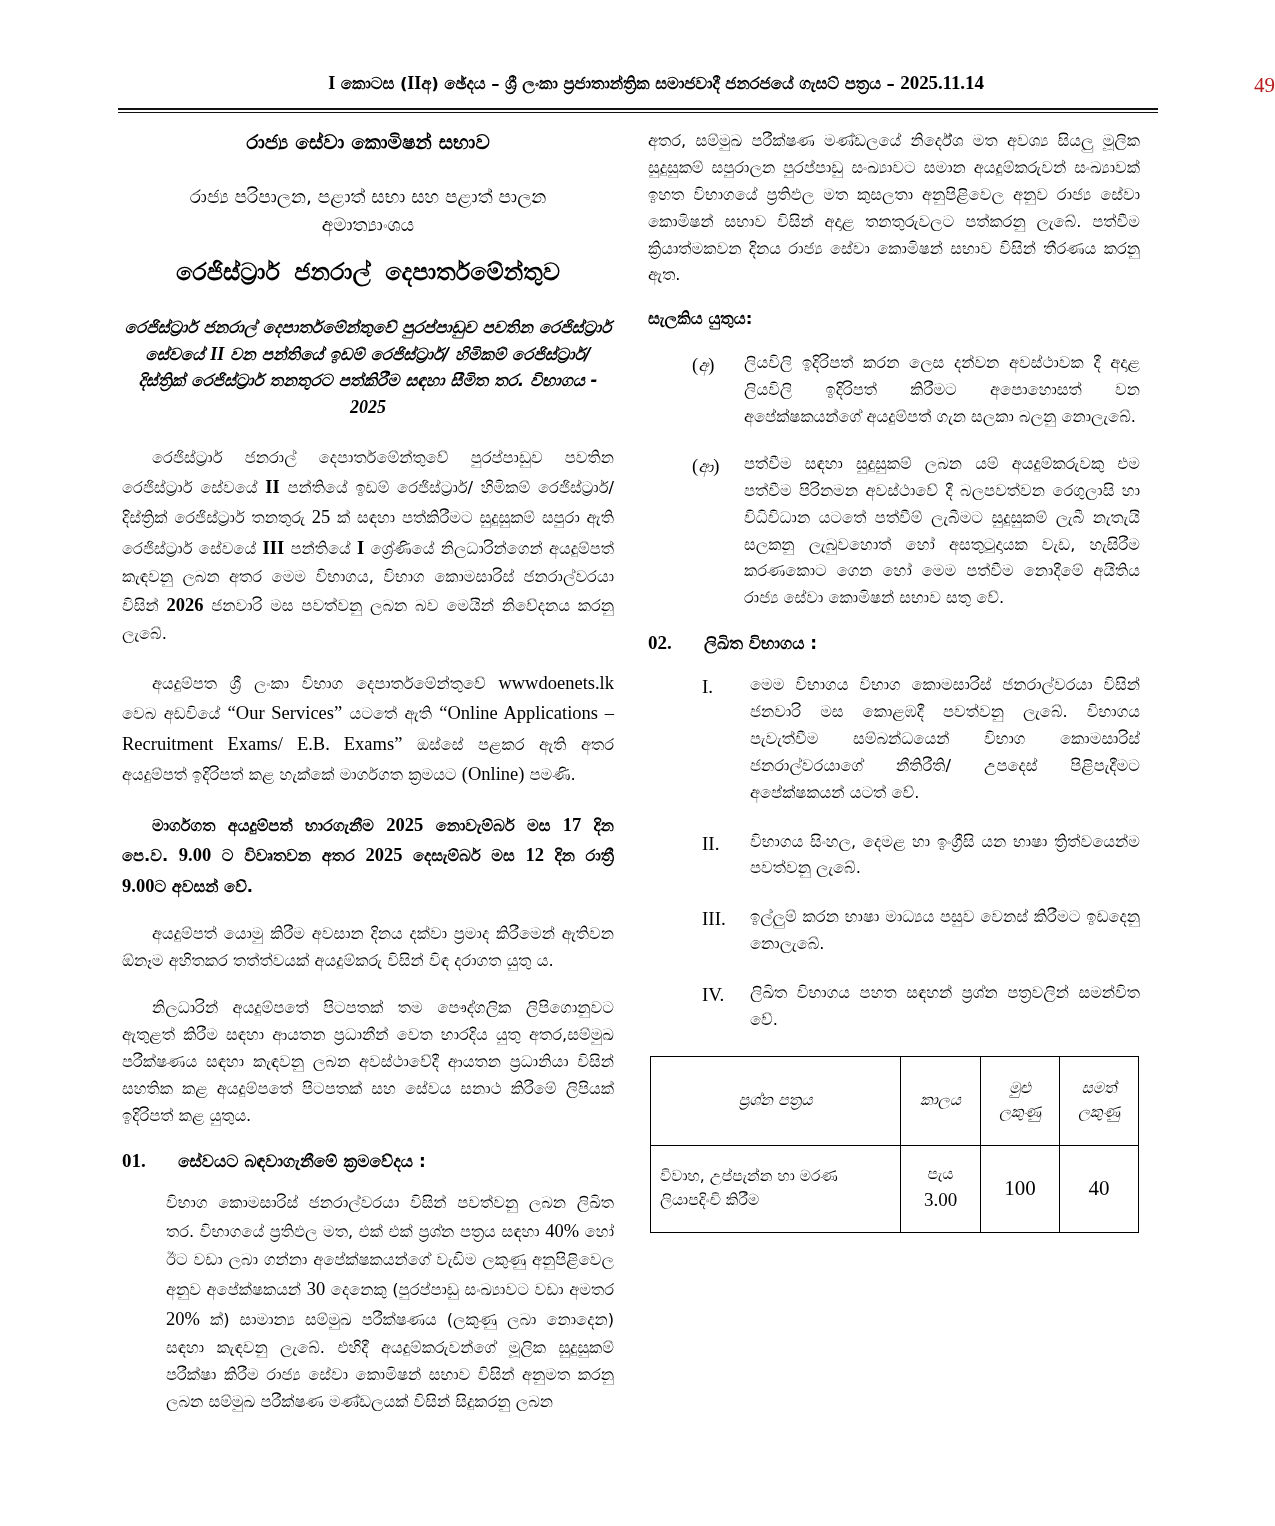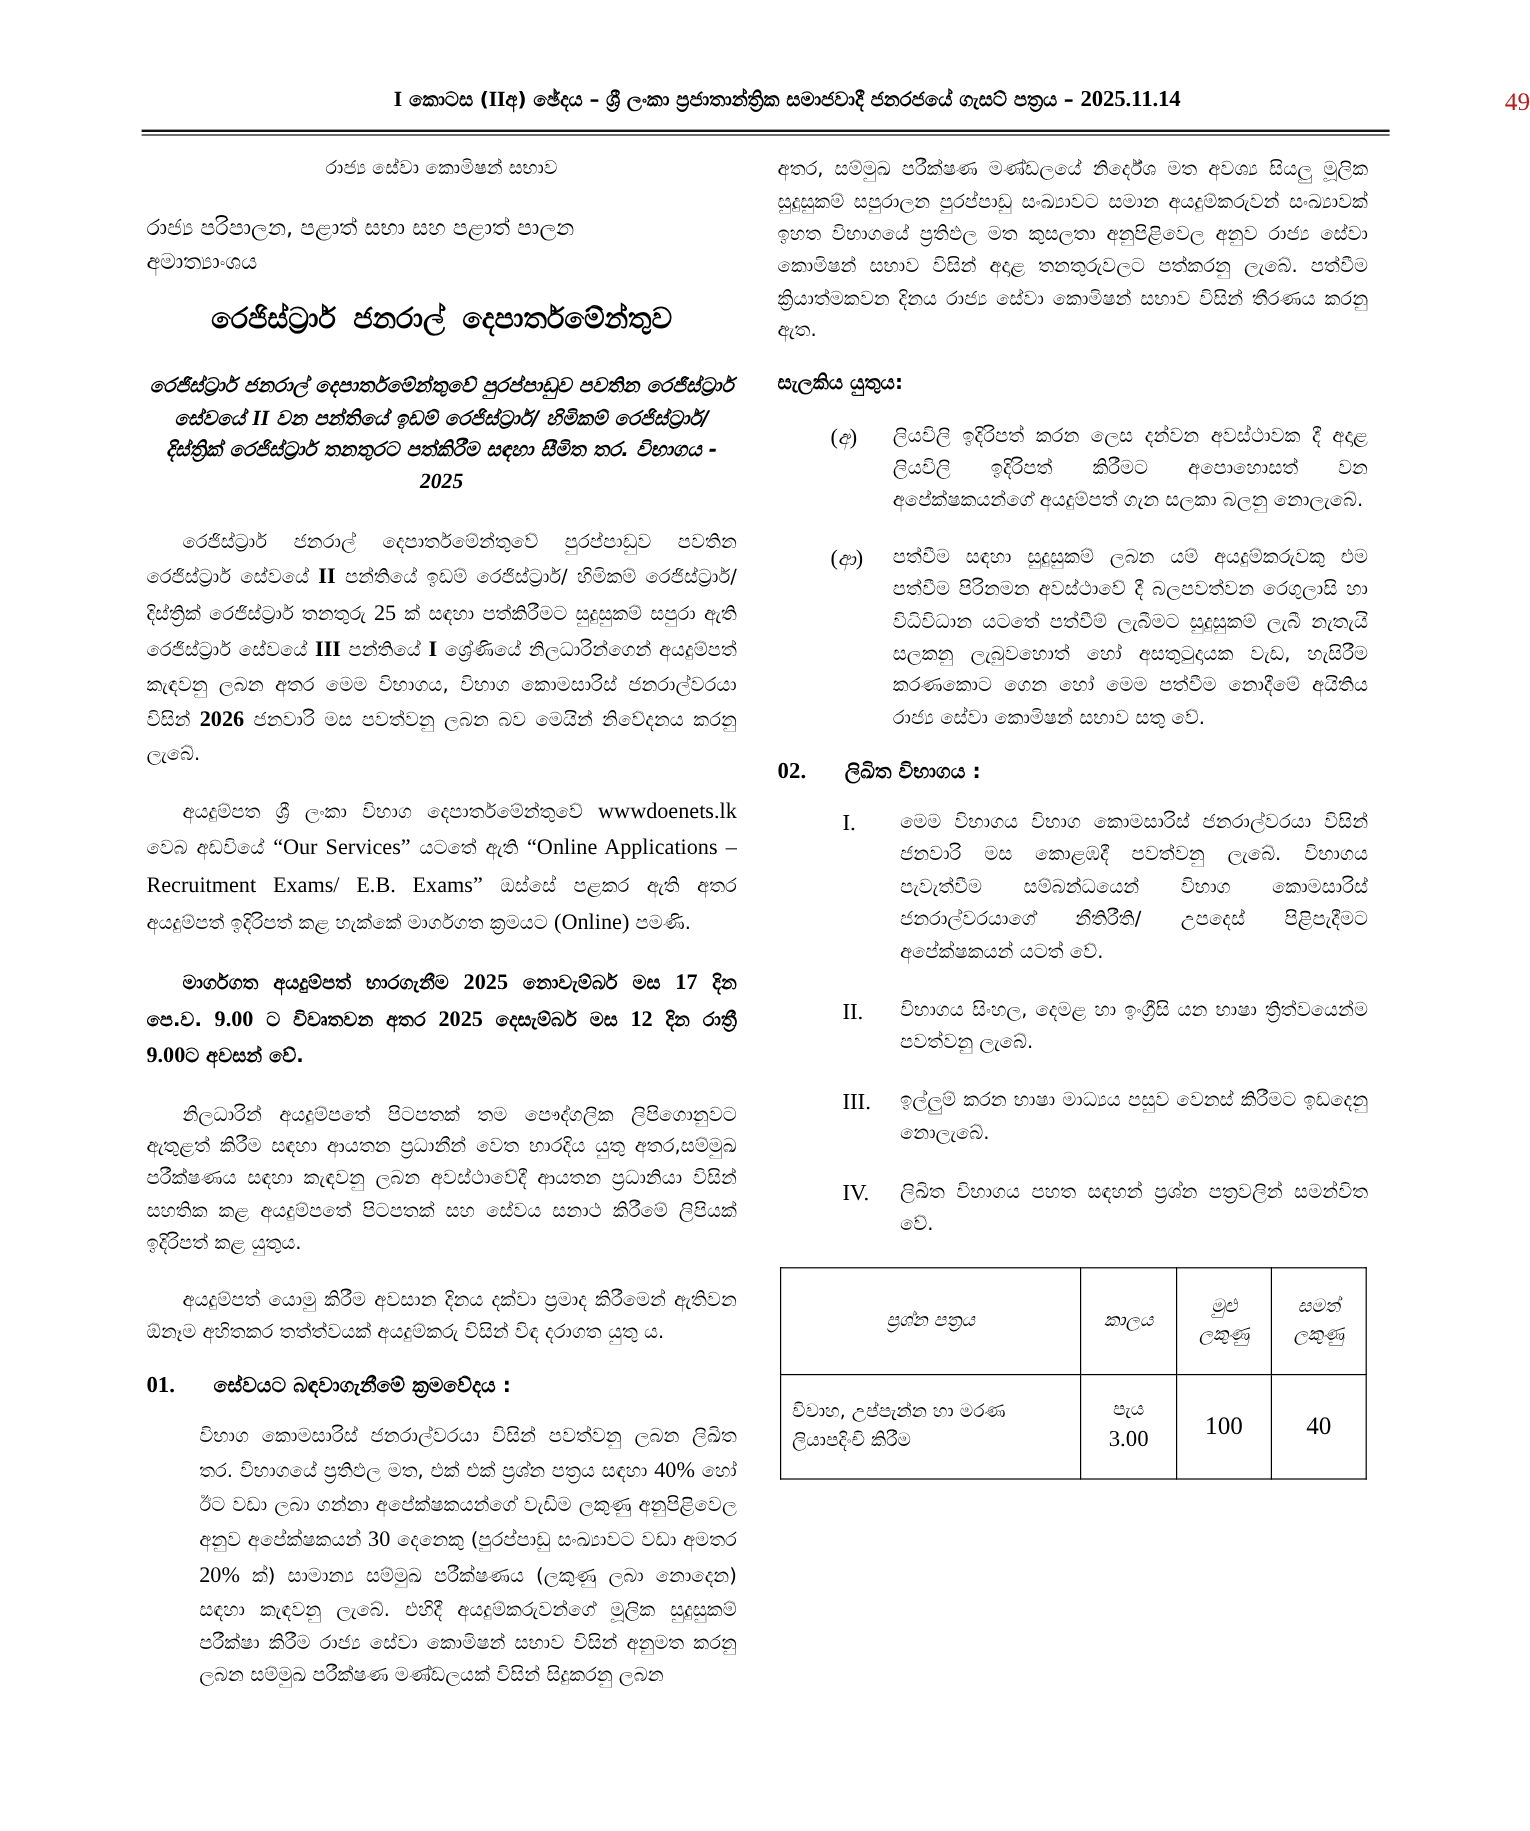--- a/index.html
+++ b/index.html
@@ -76,26 +76,26 @@
     top: 128px;
     width: 492px;
   }
   .col-left  { left: 122px; }
   .col-right { left: 648px; }
 
   
   .ctr-head {
     text-align: center;
     font-family: "DejaVu Sans", "Liberation Sans", sans-serif;
-    font-weight: normal;
-    font-size: 16px;
+    font-weight: bold;
+    font-size: 20px;
     line-height: 1.45;
   }
   .ctr-sub {
-    text-align: left;
+    text-align: center;
     font-family: "DejaVu Sans", "Liberation Sans", sans-serif;
     font-size: 18.5px;
     line-height: 1.5;
   }
   .ctr-dept {
     text-align: center;
     font-family: Liberation Mono, monospace;
     font-weight: bold;
     font-size: 24px;
     line-height: 1.45;
@@ -290,23 +290,23 @@
 
     <div class="exam-title"><span>රෙජිස්ට්‍රාර් ජනරාල් දෙපාර්තමේන්තුවේ පුරප්පාඩුව පවතින රෙජිස්ට්‍රාර් සේවයේ </span><span class="rn">II</span><span> වන පන්තියේ ඉඩම් රෙජිස්ට්‍රාර්/ හිමිකම් රෙජිස්ට්‍රාර්/ දිස්ත්‍රික් රෙජිස්ට්‍රාර් තනතුරට පත්කිරීම සඳහා සීමිත තර. විභාගය - </span><span class="yr">2025</span></div>
     <div style="height:24px"></div>
 
     <p class="body"><span>රෙජිස්ට්‍රාර් ජනරාල් දෙපාර්තමේන්තුවේ පුරප්පාඩුව පවතින රෙජිස්ට්‍රාර් සේවයේ </span><span class="latb">II</span><span> පන්තියේ ඉඩම් රෙජිස්ට්‍රාර්/ හිමිකම් රෙජිස්ට්‍රාර්/ දිස්ත්‍රික් රෙජිස්ට්‍රාර් තනතුරු </span><span class="lat">25</span><span> ක් සඳහා පත්කිරීමට සුදුසුකම් සපුරා ඇති රෙජිස්ට්‍රාර් සේවයේ </span><span class="latb">III</span><span> පන්තියේ </span><span class="latb">I</span><span> ශ්‍රේණියේ නිලධාරින්ගෙන් අයදුම්පත් කැඳවනු ලබන අතර මෙම විභාගය, විභාග කොමසාරිස් ජනරාල්වරයා විසින් </span><span class="latb">2026</span><span> ජනවාරි මස පවත්වනු ලබන බව මෙයින් නිවේදනය කරනු ලැබේ.</span></p>
 
     <p class="body"><span>අයදුම්පත ශ්‍රී ලංකා විභාග දෙපාර්තමේන්තුවේ </span><span class="lat">wwwdoenets.lk</span><span> වෙබ අඩවියේ </span><span class="lat">“Our Services”</span><span> යටතේ ඇති </span><span class="lat">“Online Applications – Recruitment Exams/ E.B. Exams”</span><span> ඔස්සේ පළකර ඇති අතර අයදුම්පත් ඉදිරිපත් කළ හැක්කේ මාර්ගගත ක්‍රමයට </span><span class="lat">(Online)</span><span> පමණි.</span></p>
 
     <p class="body"><span class="sinb">මාර්ගගත අයදුම්පත් භාරගැනීම </span><span class="latb">2025</span><span class="sinb"> නොවැම්බර් මස </span><span class="latb">17</span><span class="sinb"> දින පෙ.ව. </span><span class="latb">9.00</span><span class="sinb"> ට විවෘතවන අතර </span><span class="latb">2025</span><span class="sinb"> දෙසැම්බර් මස </span><span class="latb">12</span><span class="sinb"> දින රාත්‍රී </span><span class="latb">9.00</span><span class="sinb">ට අවසන් වේ.</span></p>
 
+    <p class="body">අයදුම්පත් යොමු කිරීම අවසාන දිනය දක්වා ප්‍රමාද කිරීමෙන් ඇතිවන ඕනෑම අහිතකර තත්ත්වයක් අයදුම්කරු විසින් විඳ දරාගත යුතු ය.</p>
+
     <p class="body">නිලධාරින් අයදුම්පතේ පිටපතක් තම පෞද්ගලික ලිපිගොනුවට ඇතුළත් කිරීම සඳහා ආයතන ප්‍රධානීන් වෙත භාරදිය යුතු අතර,සම්මුඛ පරීක්ෂණය සඳහා කැඳවනු ලබන අවස්ථාවේදී ආයතන ප්‍රධානියා විසින් සහතික කළ අයදුම්පතේ පිටපතක් සහ සේවය සනාථ කිරීමේ ලිපියක් ඉදිරිපත් කළ යුතුය.</p>
-
-    <p class="body">අයදුම්පත් යොමු කිරීම අවසාන දිනය දක්වා ප්‍රමාද කිරීමෙන් ඇතිවන ඕනෑම අහිතකර තත්ත්වයක් අයදුම්කරු විසින් විඳ දරාගත යුතු ය.</p>
 
     <div class="sec-head">
       <span class="sec-num">01.</span>
       <span class="sec-label">සේවයට බඳවාගැනීමේ ක්‍රමවේදය :</span>
     </div>
 
     <div class="sec-body">
       <p class="body"><span>විභාග කොමසාරිස් ජනරාල්වරයා විසින් පවත්වනු ලබන ලිඛිත තර. විභාගයේ ප්‍රතිඵල මත, එක් එක් ප්‍රශ්න පත්‍රය සඳහා </span><span class="lat">40%</span><span> හෝ ඊට වඩා ලබා ගන්නා අපේක්ෂකයන්ගේ වැඩිම ලකුණු අනුපිළිවෙල අනුව අපේක්ෂකයන් </span><span class="lat">30</span><span> දෙනෙකු (පුරප්පාඩු සංඛ්‍යාවට වඩා අමතර </span><span class="lat">20%</span><span> ක්) සාමාන්‍ය සම්මුඛ පරීක්ෂණය (ලකුණු ලබා නොදෙන) සඳහා කැඳවනු ලැබේ. එහිදී අයදුම්කරුවන්ගේ මූලික සුදුසුකම් පරීක්ෂා කිරීම රාජ්‍ය සේවා කොමිෂන් සභාව විසින් අනුමත කරනු ලබන සම්මුඛ පරීක්ෂණ මණ්ඩලයක් විසින් සිදුකරනු ලබන</span></p>
     </div>
 

